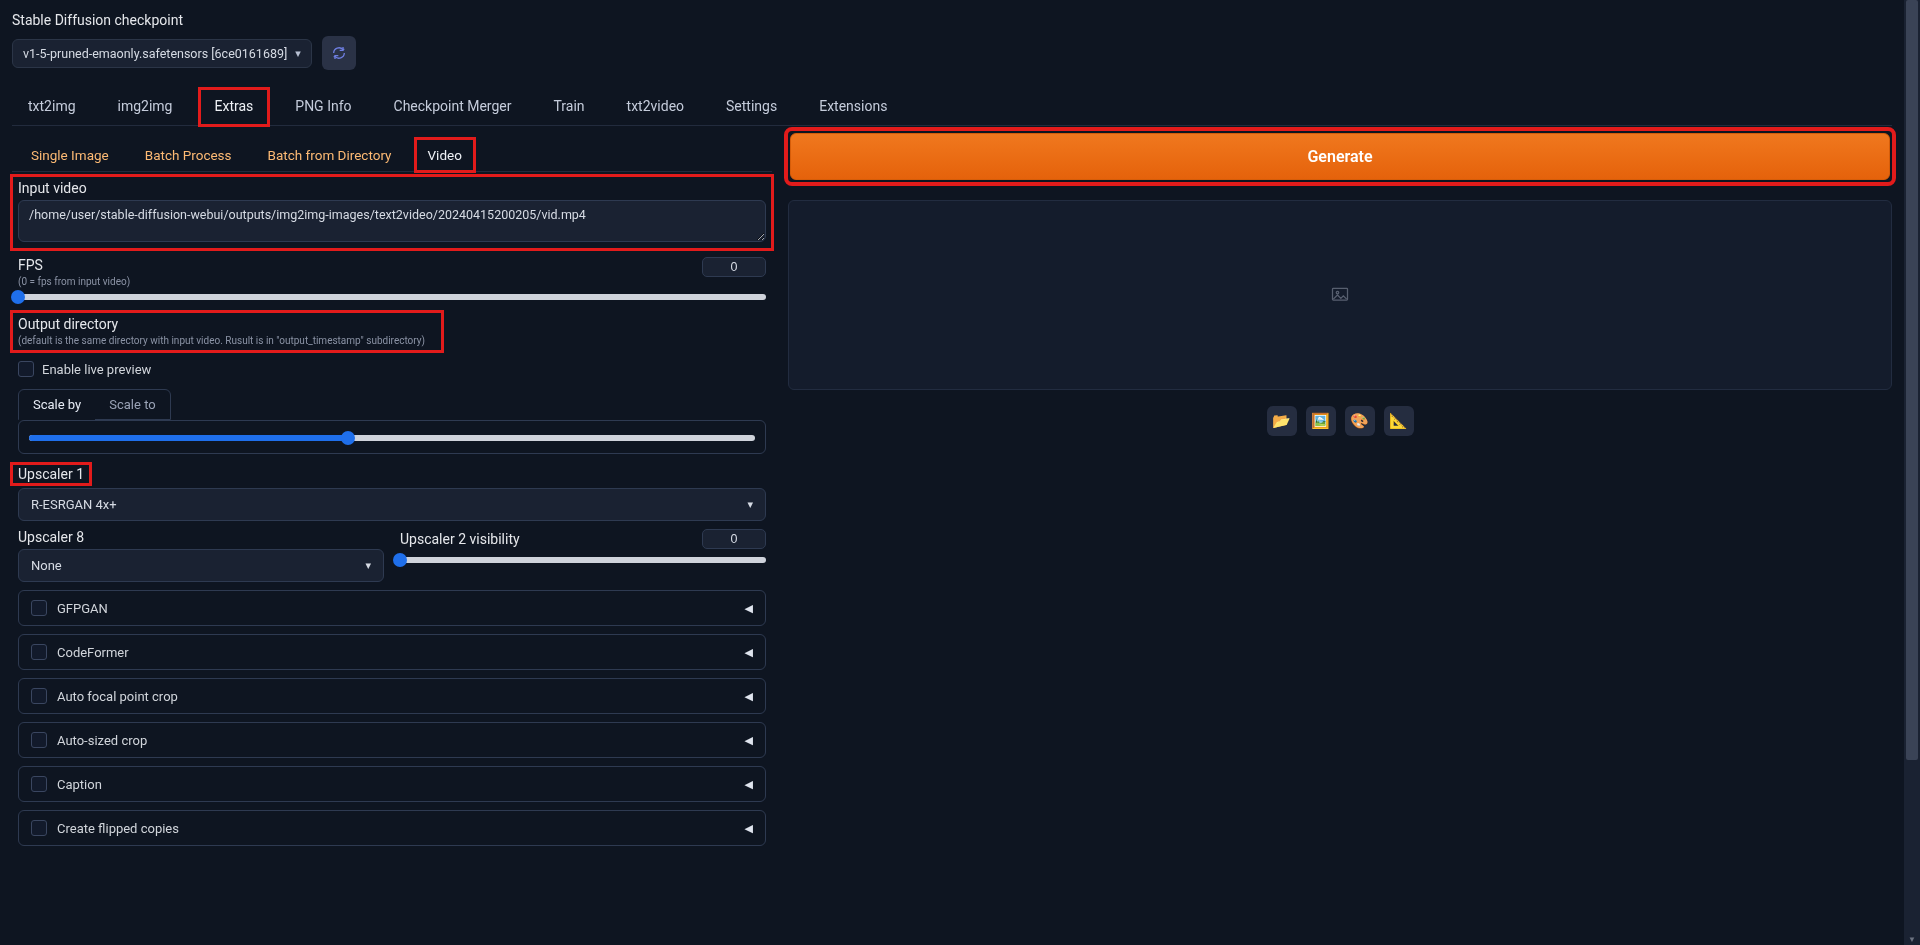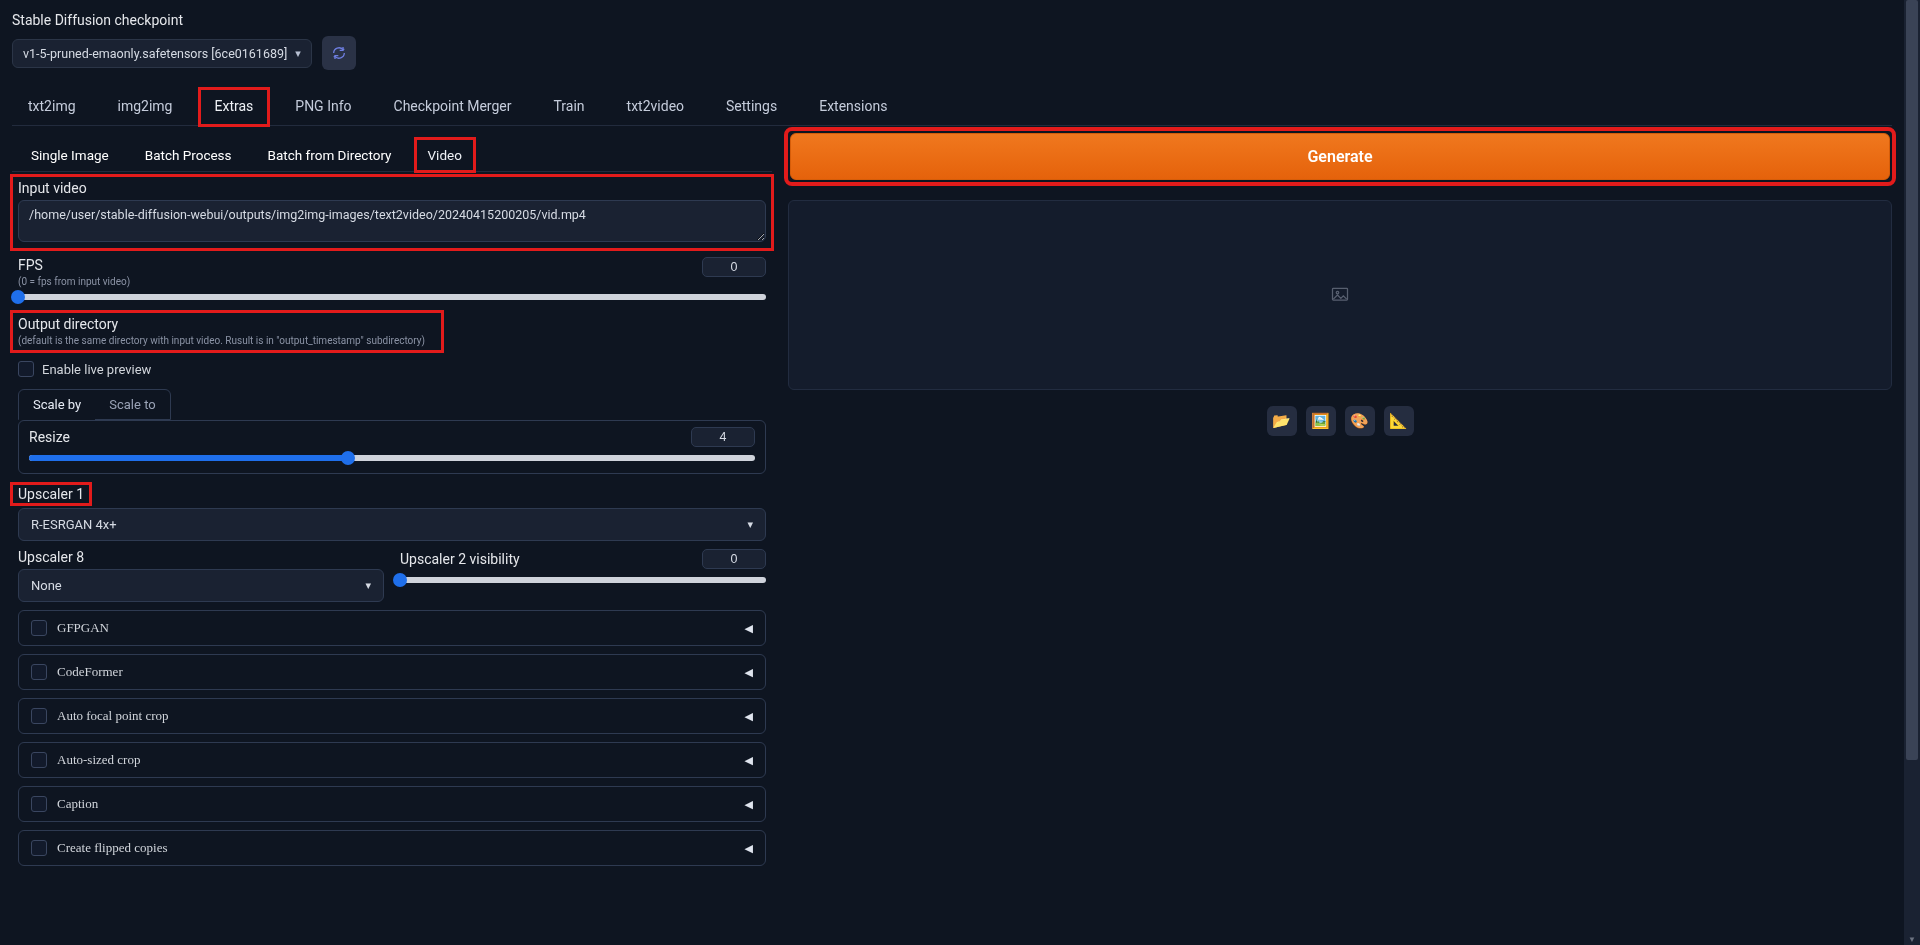--- a/index.html
+++ b/index.html
@@ -69,21 +69,21 @@
     border:2px solid transparent;
     border-bottom:none;
     cursor:pointer;
   }
   .tab.selected { color:#eef1f6; border-color:#222b3d; border-bottom: 2px solid #0e1521; margin-bottom:-1px; background:#0e1521;}
   .tab.hl-red { outline:3px solid #e21b1b; outline-offset:-2px;}
 
   .subtabs { display:flex; gap:10px; margin-top: 6px; border-bottom:1px solid #222b3d; padding-left: 6px;}
   .subtab {
     padding: 8px 12px;
-    color:#ffffff; font-size:13.5px;
+    color:#fdba74; font-size:13.5px;
     border:1px solid transparent;
     border-bottom:none;
     cursor:pointer;
   }
   .subtab.selected { color:#eef1f6; border-color:#222b3d; border-bottom: 1px solid #0e1521; margin-bottom:-1px;}
   .subtab.hl-red { outline:3px solid #e21b1b; outline-offset:-2px;}
 
   .columns { display:flex; gap:16px; margin-top: 6px;}
   .col-left { width: 760px; }
   .col-right { flex:1; }
@@ -137,21 +137,21 @@
   .two-col { display:flex; gap:16px; margin-top:8px;}
   .two-col > div { flex:1; }
 
   .acc {
     border:1px solid #2e3a51; border-radius:6px;
     margin: 8px 6px 0 6px;
     padding: 9px 12px;
     display:flex; align-items:center; justify-content:space-between;
     gap:10px;
   }
-  .acc .left { display:flex; align-items:center; gap:10px;font-family:Liberation Serif, serif;}
+  .acc .left { display:flex; align-items:center; gap:10px;}
   .tri { font-size:11px; color:#dfe4ee;}
 
   
   .gen-wrap { padding: 2px; outline:4px solid #e21b1b; border-radius:4px; margin-top:-1px;}
   .gen-btn {
     width:100%; background:#e96a12;
     background: linear-gradient(#f0781e,#e5620b);
     border:1px solid #d65d09;
     color:#fff; font-size:16px; font-weight:600;
     border-radius:6px; padding: 13px 0; text-align:center;
@@ -242,24 +242,20 @@
       <div class="check-row">
         <div class="checkbox"></div>
         <span>Enable live preview</span>
       </div>
 
       <div class="scale-tabs" id="scale-tabs">
           <div class="scale-tab selected">Scale by</div>
           <div class="scale-tab">Scale to</div>
         </div>
       <div class="scale-panel">
-        <div style="display:flex; justify-content:space-between; align-items:center;">
-          <span class="label-small" style="margin-bottom:0">Resize</span>
-          <input class="num-box" id="resize-num" value="4" style="">
-        </div>
         <div class="slider-row" style="margin-top:8px;">
           <div class="slider-track">
             <div class="slider-fill" id="resize-fill" style="width: 44%;"></div>
             <div class="slider-thumb" id="resize-thumb" style="left: 44%;"></div>
           </div>
         </div>
       </div>
 
       <div class="upscaler-area">
         <span class="hl-red-inline">

